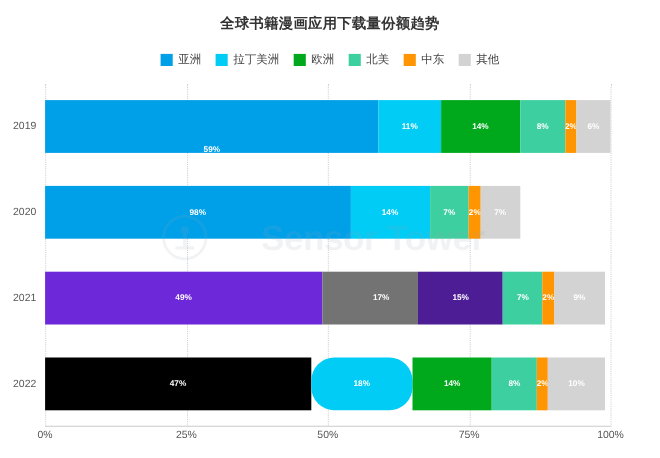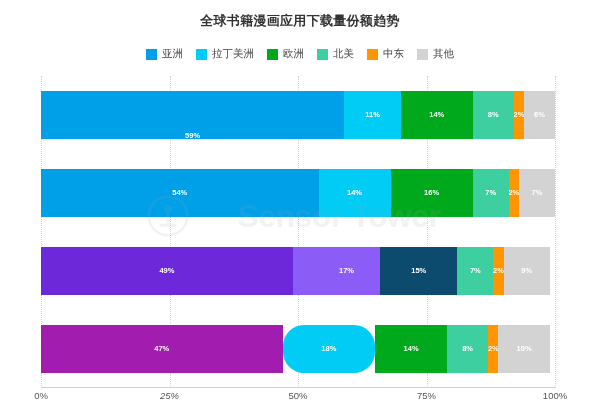--- a/index.html
+++ b/index.html
@@ -239,60 +239,57 @@
           </div>
           <div class="bar-seg" style="background: rgb(255, 149, 0); width: 2%;">
             <span class="seg-label">2%</span>
           </div>
           <div class="bar-seg" style="background: rgb(211, 211, 211); width: 6%;">
             <span class="seg-label">6%</span>
           </div>
         </div>
         <div class="bar-row" style="height: 48px; top: 93px;">
           <div class="bar-seg" style="background: rgb(0, 160, 233); width: 54%;">
-            <span class="seg-label">54%</span>
+            <span class="seg-label">98%</span>
           </div>
           <div class="bar-seg" style="background: rgb(0, 204, 245); width: 14%;">
             <span class="seg-label">14%</span>
-          </div>
-          <div class="bar-seg" style="background: rgb(0, 169, 28); width: 16%;">
-            <span class="seg-label">16%</span>
           </div>
           <div class="bar-seg" style="background: rgb(62, 207, 160); width: 7%;">
             <span class="seg-label">7%</span>
           </div>
           <div class="bar-seg" style="background: rgb(255, 149, 0); width: 2%;">
             <span class="seg-label">2%</span>
           </div>
           <div class="bar-seg" style="background: rgb(211, 211, 211); width: 7%;">
             <span class="seg-label">7%</span>
           </div>
         </div>
         <div class="bar-row" style="height: 48px; top: 171px;">
           <div class="bar-seg" style="background: #6d28d9; width: 49%;">
             <span class="seg-label">49%</span>
           </div>
-          <div class="bar-seg" style="background: #8b5cf6; width: 17%; padding-left: 20px;">
+          <div class="bar-seg" style="background: #737373; width: 17%; padding-left: 20px;">
             <span class="seg-label">17%</span>
           </div>
-          <div class="bar-seg" style="background: #0c4a6e; width: 15%;">
+          <div class="bar-seg" style="background: #4c1d95; width: 15%;">
             <span class="seg-label">15%</span>
           </div>
           <div class="bar-seg" style="background: rgb(62, 207, 160); width: 7%;">
             <span class="seg-label">7%</span>
           </div>
           <div class="bar-seg" style="background: rgb(255, 149, 0); width: 2%;">
             <span class="seg-label">2%</span>
           </div>
           <div class="bar-seg" style="background: rgb(211, 211, 211); width: 9%;">
             <span class="seg-label">9%</span>
           </div>
         </div>
         <div class="bar-row" style="height: 48px; top: 249px;">
-          <div class="bar-seg" style="background: #a21caf; width: 47%;">
+          <div class="bar-seg" style="background: #000000; width: 47%;">
             <span class="seg-label">47%</span>
           </div>
           <div class="bar-seg" style="background: rgb(0, 204, 245); width: 18%; border-radius: 21px;">
             <span class="seg-label">18%</span>
           </div>
           <div class="bar-seg" style="background: rgb(0, 169, 28); width: 14%;">
             <span class="seg-label">14%</span>
           </div>
           <div class="bar-seg" style="background: rgb(62, 207, 160); width: 8%;">
             <span class="seg-label">8%</span>
@@ -301,23 +298,29 @@
             <span class="seg-label">2%</span>
           </div>
           <div class="bar-seg" style="background: rgb(211, 211, 211); width: 10%;">
             <span class="seg-label">10%</span>
           </div>
         </div>
       </div>
     <div class="axis-baseline"></div>
   </div>
 
+  <div class="y-labels" id="y-labels">
+      <div class="y-label" style="top: 39px;">2019</div>
+      <div class="y-label" style="top: 117px;">2020</div>
+      <div class="y-label" style="top: 195px;">2021</div>
+      <div class="y-label" style="top: 273px;">2022</div>
+    </div>
   <div class="x-labels" id="x-labels">
       <div class="x-label" style="left: 0%;">0%</div>
-      <div class="x-label" style="left: 25%; font-style: italic;">25%</div>
+      <div class="x-label" style="left: 25%;">25%</div>
       <div class="x-label" style="left: 50%;">50%</div>
       <div class="x-label" style="left: 75%;">75%</div>
       <div class="x-label" style="left: 100%;">100%</div>
     </div>
 
   <div class="watermark">
     <div class="watermark-inner">
       <svg class="watermark-mark" viewBox="0 0 100 100">
         <circle cx="50" cy="50" r="46" fill="none" stroke="#9aa3ad" stroke-width="6"></circle>
         <circle cx="50" cy="34" r="9" fill="#9aa3ad"></circle>

